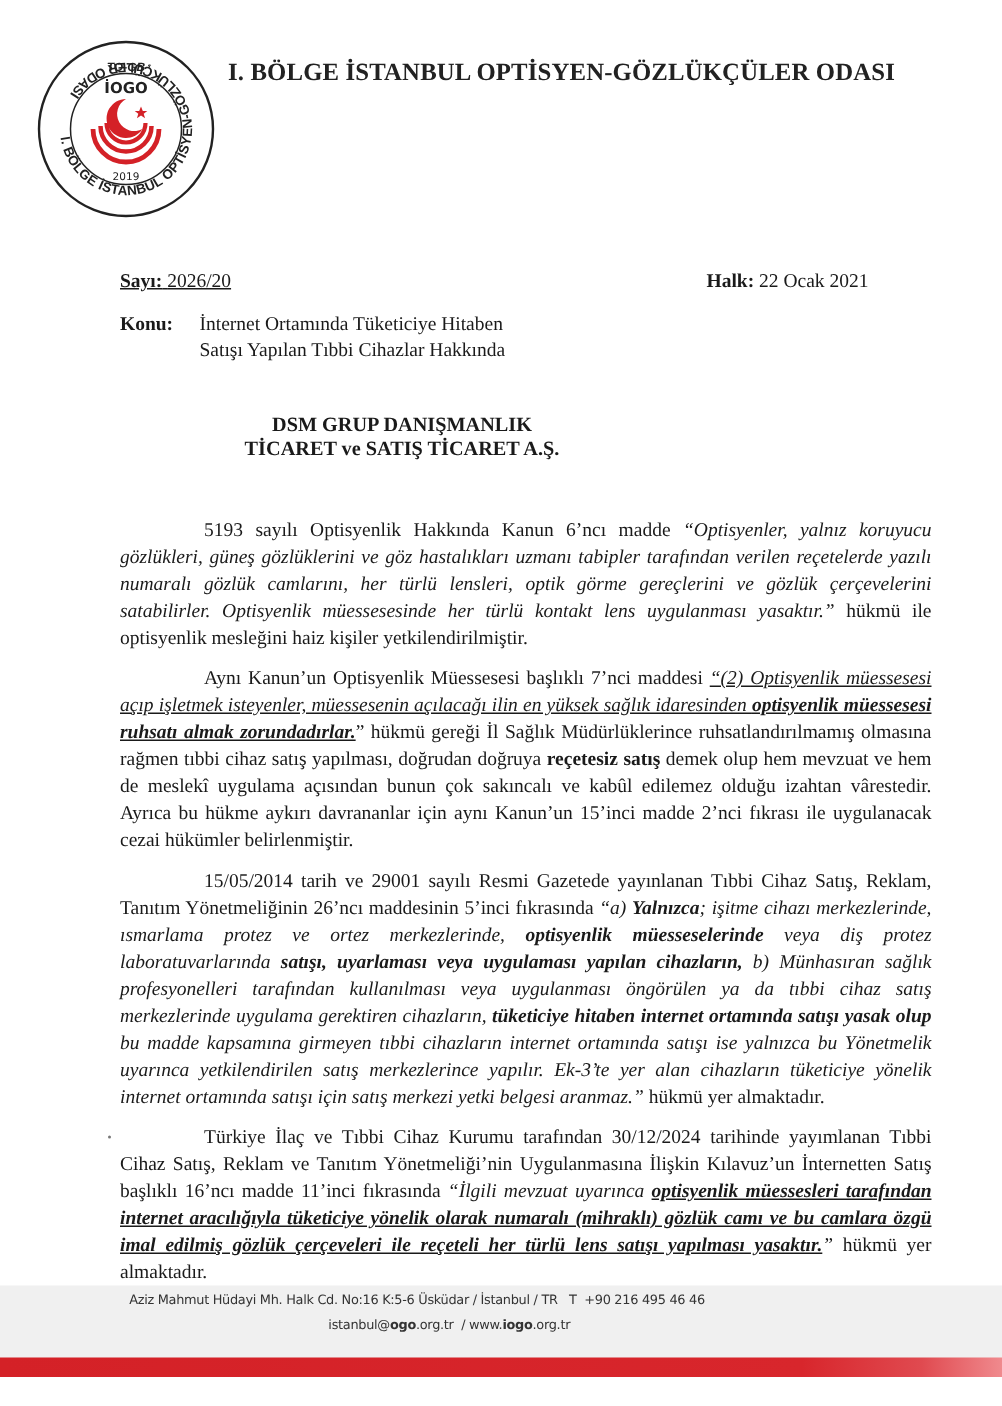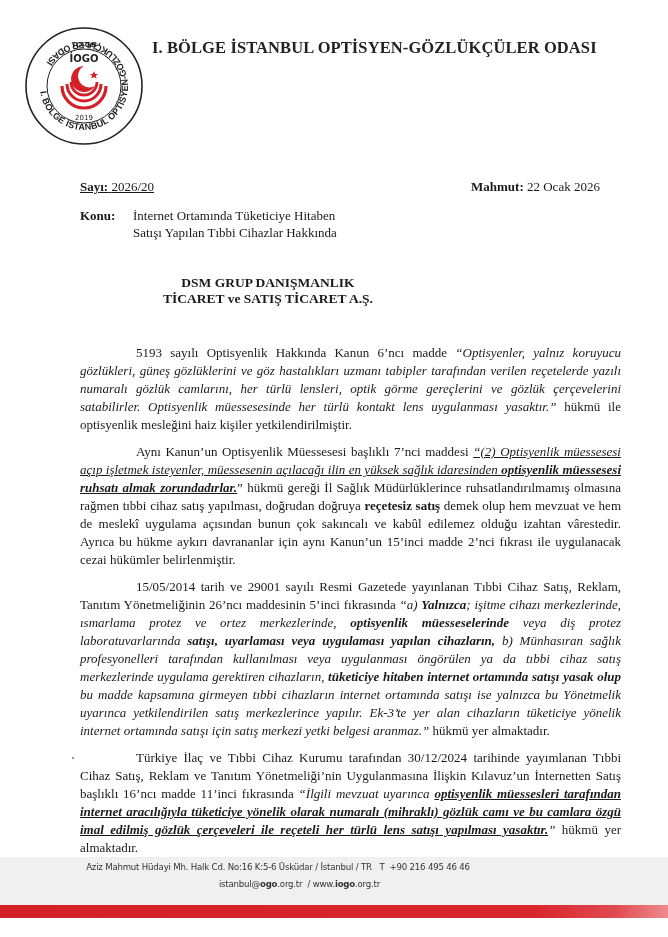--- a/index.html
+++ b/index.html
@@ -50,22 +50,22 @@
   </svg>
 </div>
 
 <div class="org-title">I. BÖLGE İSTANBUL OPTİSYEN-GÖZLÜKÇÜLER ODASI</div>
 
 <div class="sayi">
   <b class="k">Sayı:</b>
   <span>2026/20</span>
 </div>
 <div class="tarih">
-  <b class="k">Mahmut:</b>
-  <span>22 Ocak 2026</span>
+  <b class="k">Halk:</b>
+  <span>22 Ocak 2021</span>
 </div>
 <div class="konu">
   <span class="lbl">Konu:</span><span class="val"><span>İnternet Ortamında Tüketiciye Hitaben</span><br><span>Satışı Yapılan Tıbbi Cihazlar Hakkında</span></span>
 </div>
 
 <div class="recipient">
   <div>DSM GRUP DANIŞMANLIK</div>
   <div>TİCARET ve SATIŞ TİCARET A.Ş.</div>
 </div>
 

